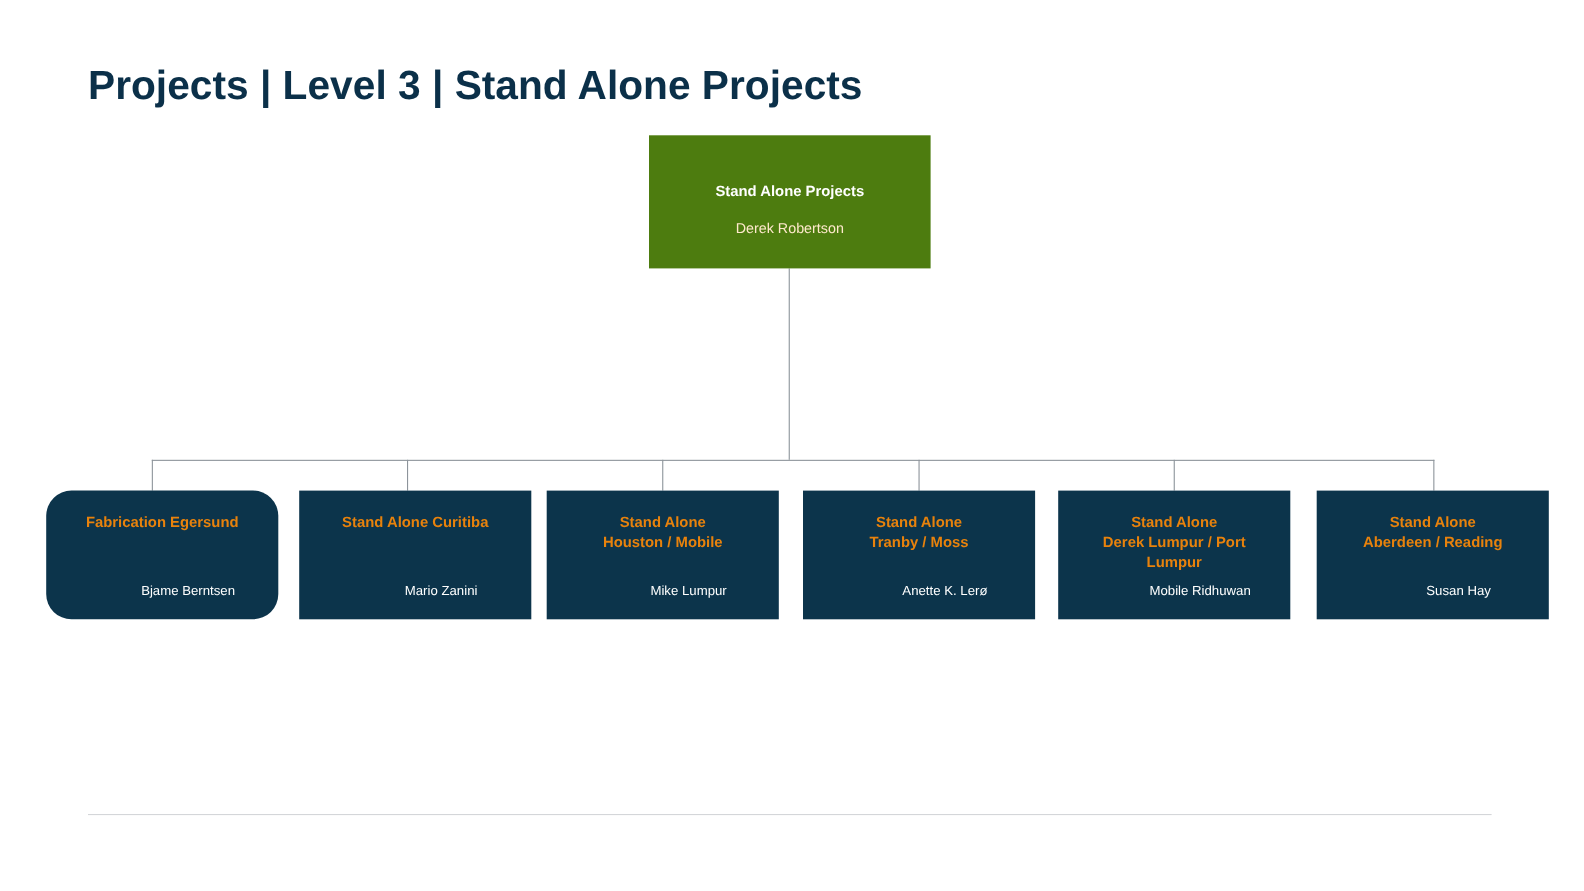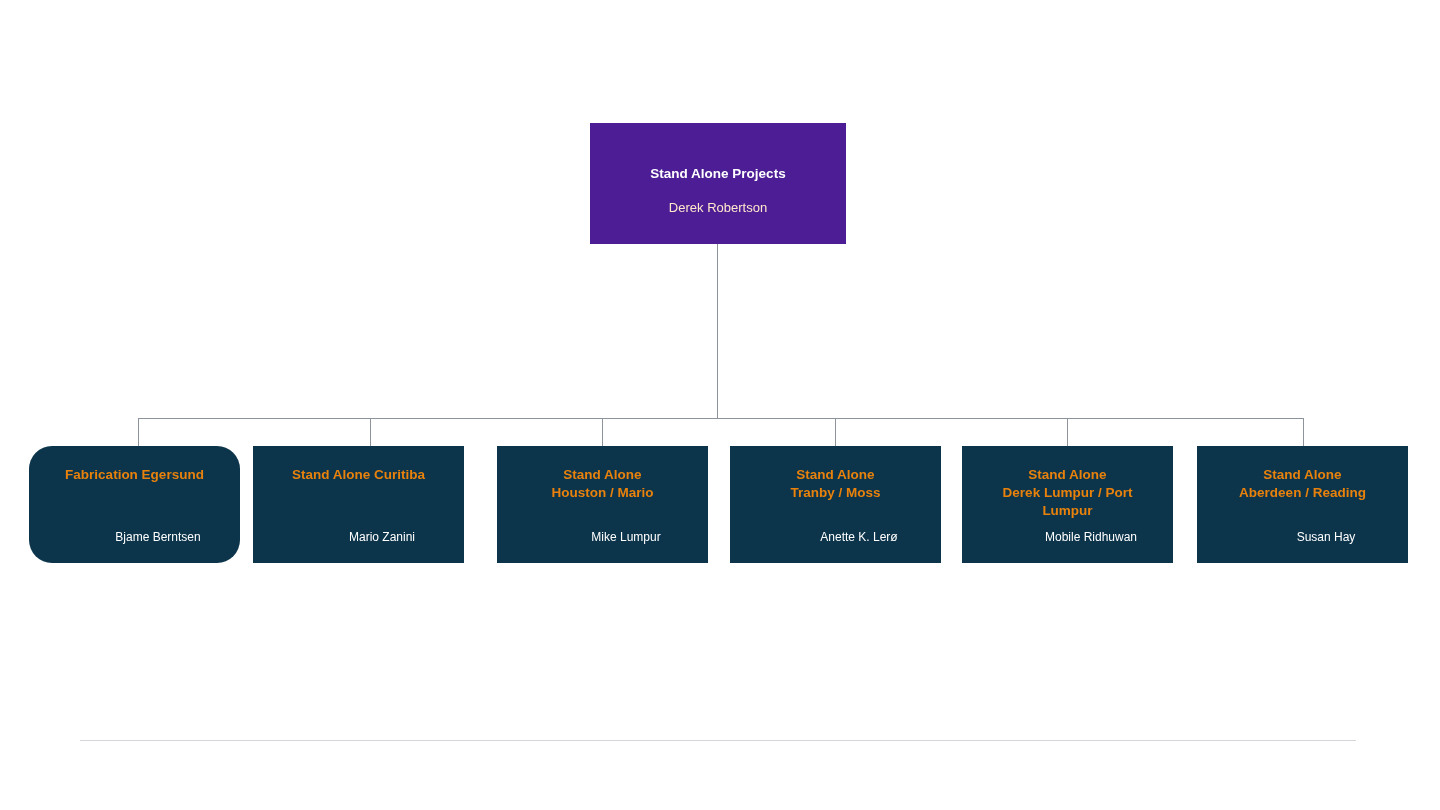--- a/index.html
+++ b/index.html
@@ -44,21 +44,21 @@
     display: flex;
     flex-direction: column;
     align-items: center;
   }
 
   .node-root {
     left: 590px;
     top: 123px;
     width: 256px;
     height: 121px;
-    background: #4c1d95;
+    background: #4d7c0f;
   }
   .node-root .node-title {
     color: #ffffff;
     font-size: 13.5px;
     font-weight: bold;
     margin-top: 43px;
     line-height: 16px;
     text-align: center;
   }
   .node-root .node-person {
@@ -90,22 +90,22 @@
     font-weight: normal;
     line-height: 15px;
     text-align: center;
     padding: 0 8px;
     margin-left: 47px;
   }
   
   .node-child .node-title { margin-top: 20px; }
   .node-child .node-person { margin-top: auto; margin-bottom: 18px; }
 
-  .node-c0 { left: 29px; border-radius: 23px; }
-  .node-c1 { left: 253px; }
+  .node-c0 { left: 42px; border-radius: 23px; }
+  .node-c1 { left: 272px; }
   .node-c2 { left: 497px; }
   .node-c3 { left: 730px; }
   .node-c4 { left: 962px; }
   .node-c5 { left: 1197px; }
 
   
   .conn {
     position: absolute;
     background: #8d949b;
   }
@@ -148,20 +148,21 @@
     top: 745px;
     width: 1440px;
     height: 65px;
   }
 </style>
 </head>
 <body>
 
 <div class="slide">
 
+  <div class="slide-title">Projects | Level 3 | Stand Alone Projects</div>
 
   <div class="org">
 
     <div class="conn conn-stem"></div>
     <div class="conn conn-bus"></div>
     <div class="conn conn-drop drop0"></div>
     <div class="conn conn-drop drop1"></div>
     <div class="conn conn-drop drop2"></div>
     <div class="conn conn-drop drop3"></div>
     <div class="conn conn-drop drop4"></div>
@@ -182,21 +183,21 @@
     <div class="node node-child node-c1">
       <div class="node-title">
         <span>Stand Alone Curitiba</span>
       </div>
       <div class="node-person">Mario Zanini</div>
     </div>
 
     <div class="node node-child node-c2">
       <div class="node-title">
         <span>Stand Alone</span><br>
-        <span>Houston / Mario</span>
+        <span>Houston / Mobile</span>
       </div>
       <div class="node-person">Mike Lumpur</div>
     </div>
 
     <div class="node node-child node-c3">
       <div class="node-title">
         <span>Stand Alone</span><br>
         <span>Tranby / Moss</span>
       </div>
       <div class="node-person">Anette K. Lerø</div>

